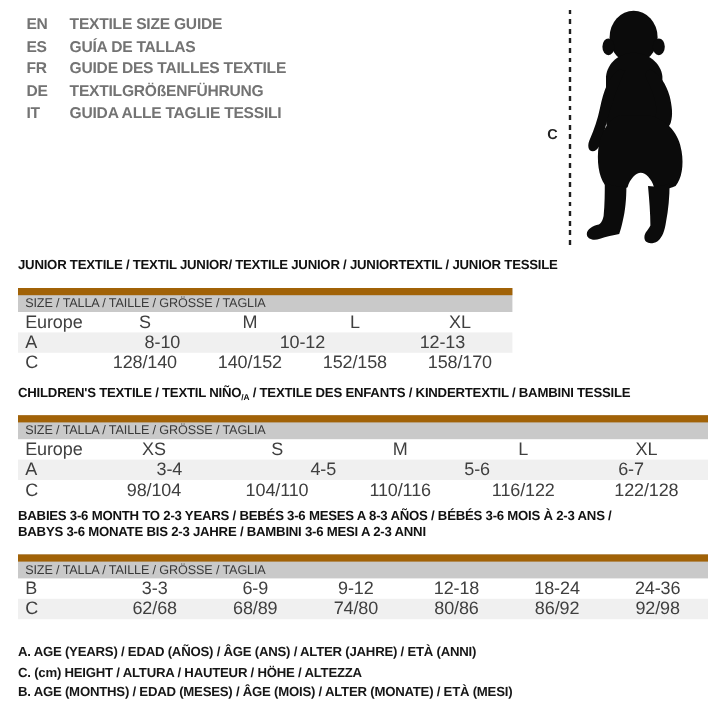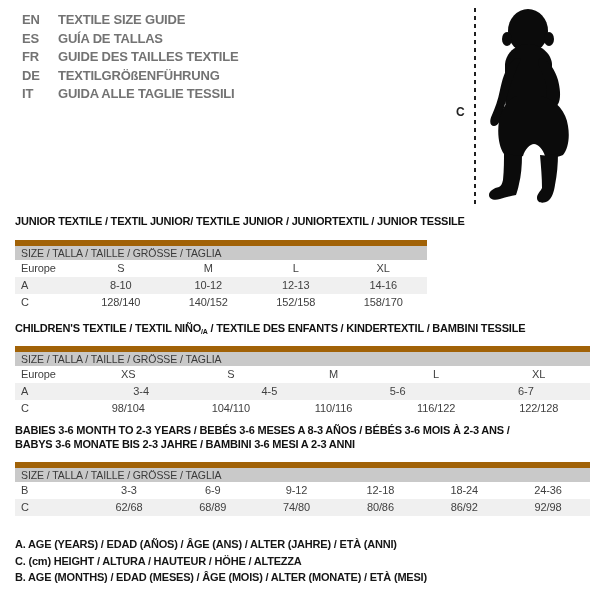--- a/index.html
+++ b/index.html
@@ -23,21 +23,21 @@
     position:absolute;left:15px;font-size:11px;font-weight:bold;color:#111;
     letter-spacing:-0.2px;line-height:13.5px;white-space:nowrap;
   }
   .sec-title .subscript{font-size:7px;vertical-align:-2px;}
   
   .table{position:absolute;left:15px;}
   .size-bar{
     height:14px;line-height:14px;background:#c9c9c9;border-top:6px solid #a16207;
     font-size:10.5px;color:#3a3a3a;padding-left:6px;letter-spacing:-0.1px;
   }
-  .trow{display:flex;height:17px;line-height:17px;font-size:11px;color:#3f3f3f;letter-spacing:-0.1px;}
+  .trow{display:flex;height:17px;line-height:17px;font-size:15px;color:#3f3f3f;letter-spacing:-0.1px;}
   .trow.alt{background:#f0f0f0;}
   .trow span{flex:1;text-align:center;}
   .trow span.c0{flex:0 0 56px;text-align:left;padding-left:6px;}
   .t3 .trow span.c0{flex:0 0 66px;}
   
   .legend{position:absolute;left:15px;top:536px;}
   .legend-line{font-size:11px;font-weight:bold;line-height:16.5px;color:#161616;letter-spacing:-0.2px;white-space:nowrap;}
 </style>
 </head>
 <body>
@@ -97,21 +97,20 @@
     <span>S</span>
     <span>M</span>
     <span>L</span>
     <span>XL</span>
   </div>
   <div class="trow alt">
     <span class="c0">A</span>
     <span>8-10</span>
     <span>10-12</span>
     <span>12-13</span>
-    <span>14-16</span>
   </div>
   <div class="trow">
     <span class="c0">C</span>
     <span>128/140</span>
     <span>140/152</span>
     <span>152/158</span>
     <span>158/170</span>
   </div>
 </div>
 

